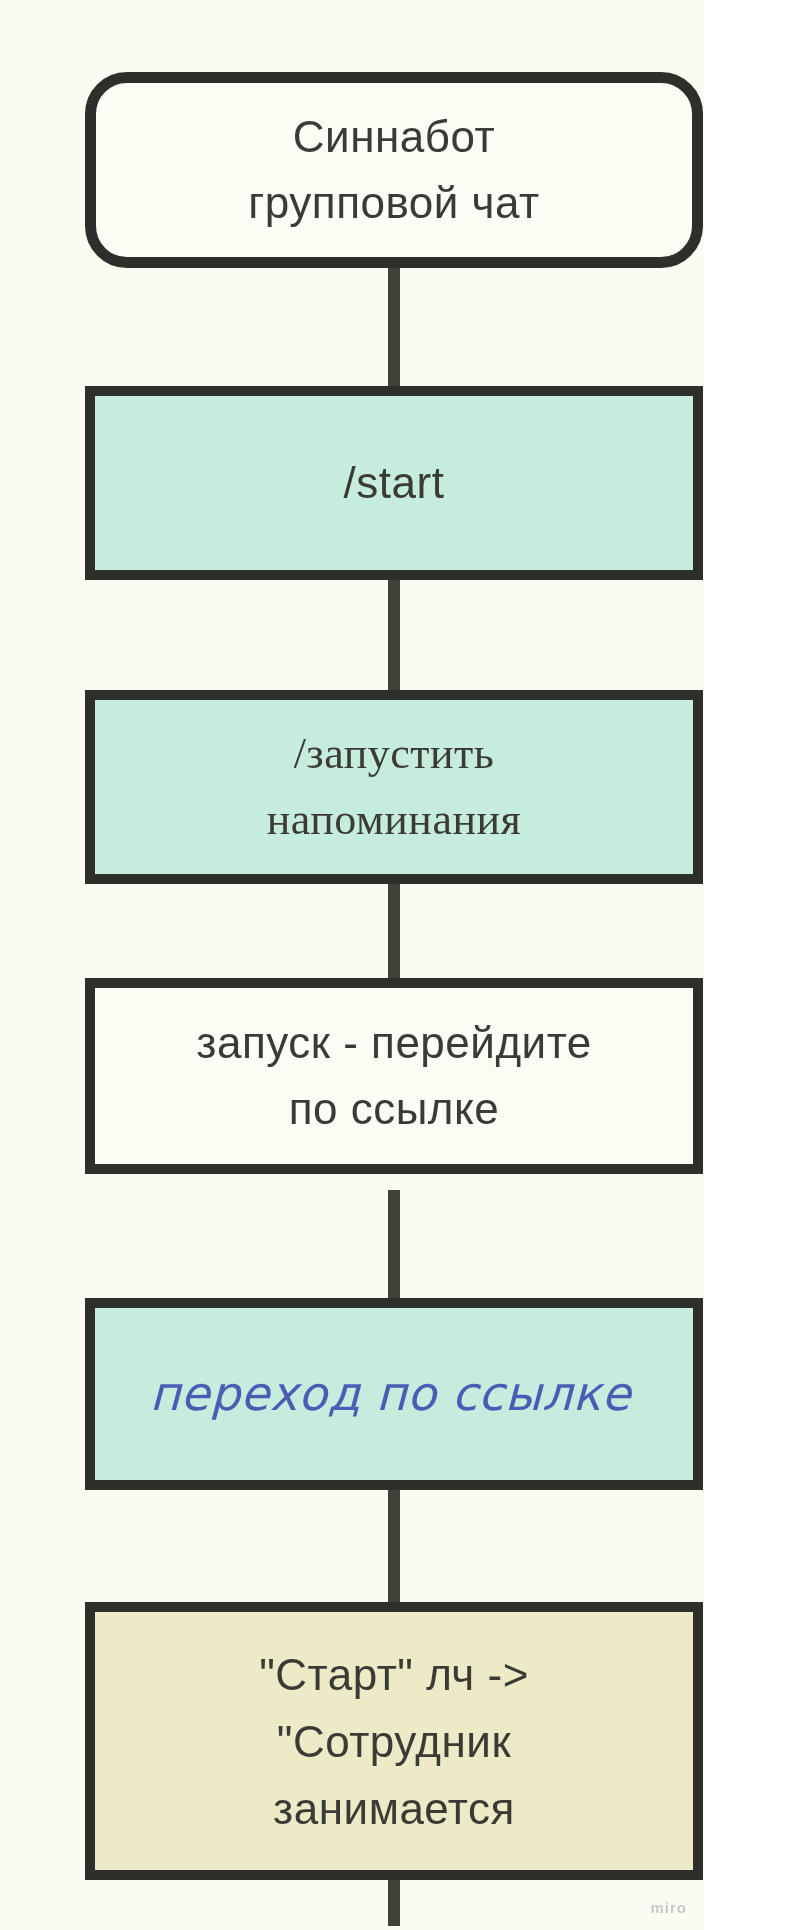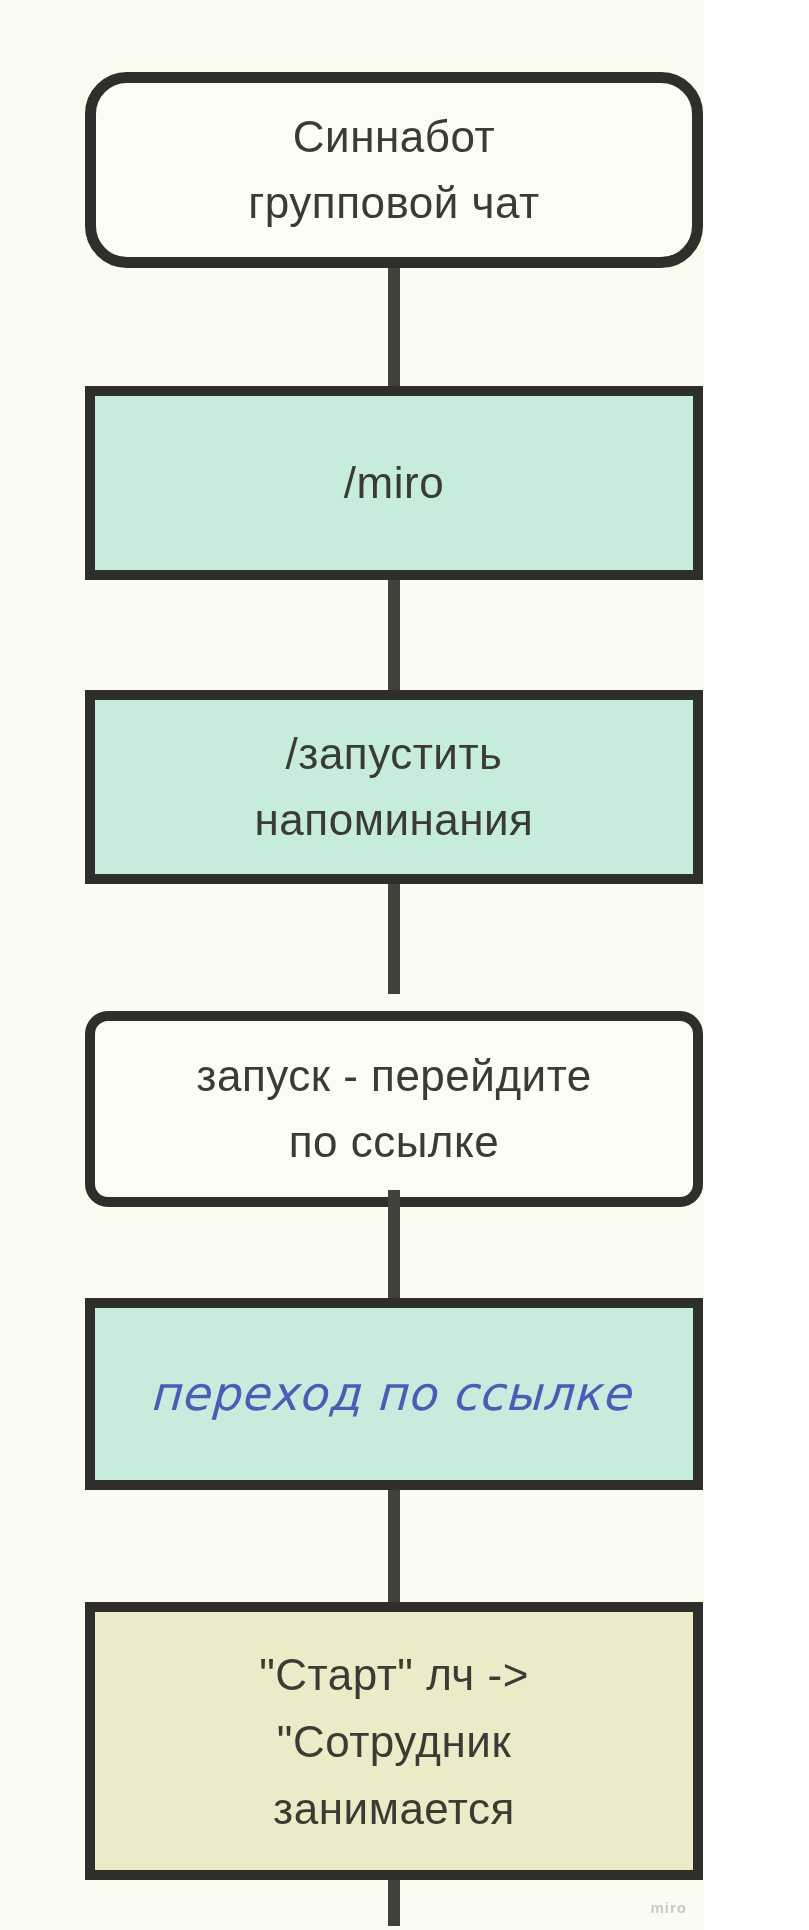--- a/index.html
+++ b/index.html
@@ -29,21 +29,21 @@
     display: block;
     white-space: pre-line;
     font-size: 44px;
     line-height: 66px;
     color: #3b3b36;
     letter-spacing: 0.5px;
   }
   .node-1 { top: 72px;   height: 196px; border-radius: 42px; border-width: 11px; }
   .node-2 { top: 386px;  height: 194px; }
   .node-3 { top: 690px;  height: 194px; }
-  .node-4 { top: 1011px;  height: 196px; border-radius: 23px; }
+  .node-4 { top: 978px;  height: 196px; }
   .node-5 { top: 1298px; height: 192px; }
   .node-6 { top: 1602px; height: 278px; }
   .node-5 .label {
     font-style: italic;
     font-size: 47px;
     font-family: "DejaVu Sans", sans-serif;
     transform: skewX(-4deg);
   }
   .node-6 .label { line-height: 67px; }
   .connector {
@@ -75,27 +75,27 @@
 <div class="canvas">
 
   <div class="node node-1" style="background-color: rgb(252, 252, 244);">
     <span class="label" style="color: rgb(59, 59, 54);">Синнабот
 групповой чат</span>
   </div>
 
   <div class="connector connector-1"></div>
 
   <div class="node node-2" style="background-color: rgb(198, 236, 221);">
-    <span class="label" style="color: rgb(59, 59, 54);">/miro</span>
+    <span class="label" style="color: rgb(59, 59, 54);">/start</span>
   </div>
 
   <div class="connector connector-2"></div>
 
   <div class="node node-3" style="background-color: rgb(198, 236, 221);">
-    <span class="label" style="color: rgb(59, 59, 54);">/запустить
+    <span class="label" style="color: rgb(59, 59, 54); font-family: Liberation Serif, serif;">/запустить
 напоминания</span>
   </div>
 
   <div class="connector connector-3"></div>
 
   <div class="node node-4" style="background-color: rgb(252, 252, 244);">
     <span class="label" style="color: rgb(59, 59, 54);">запуск - перейдите
 по ссылке</span>
   </div>
 

